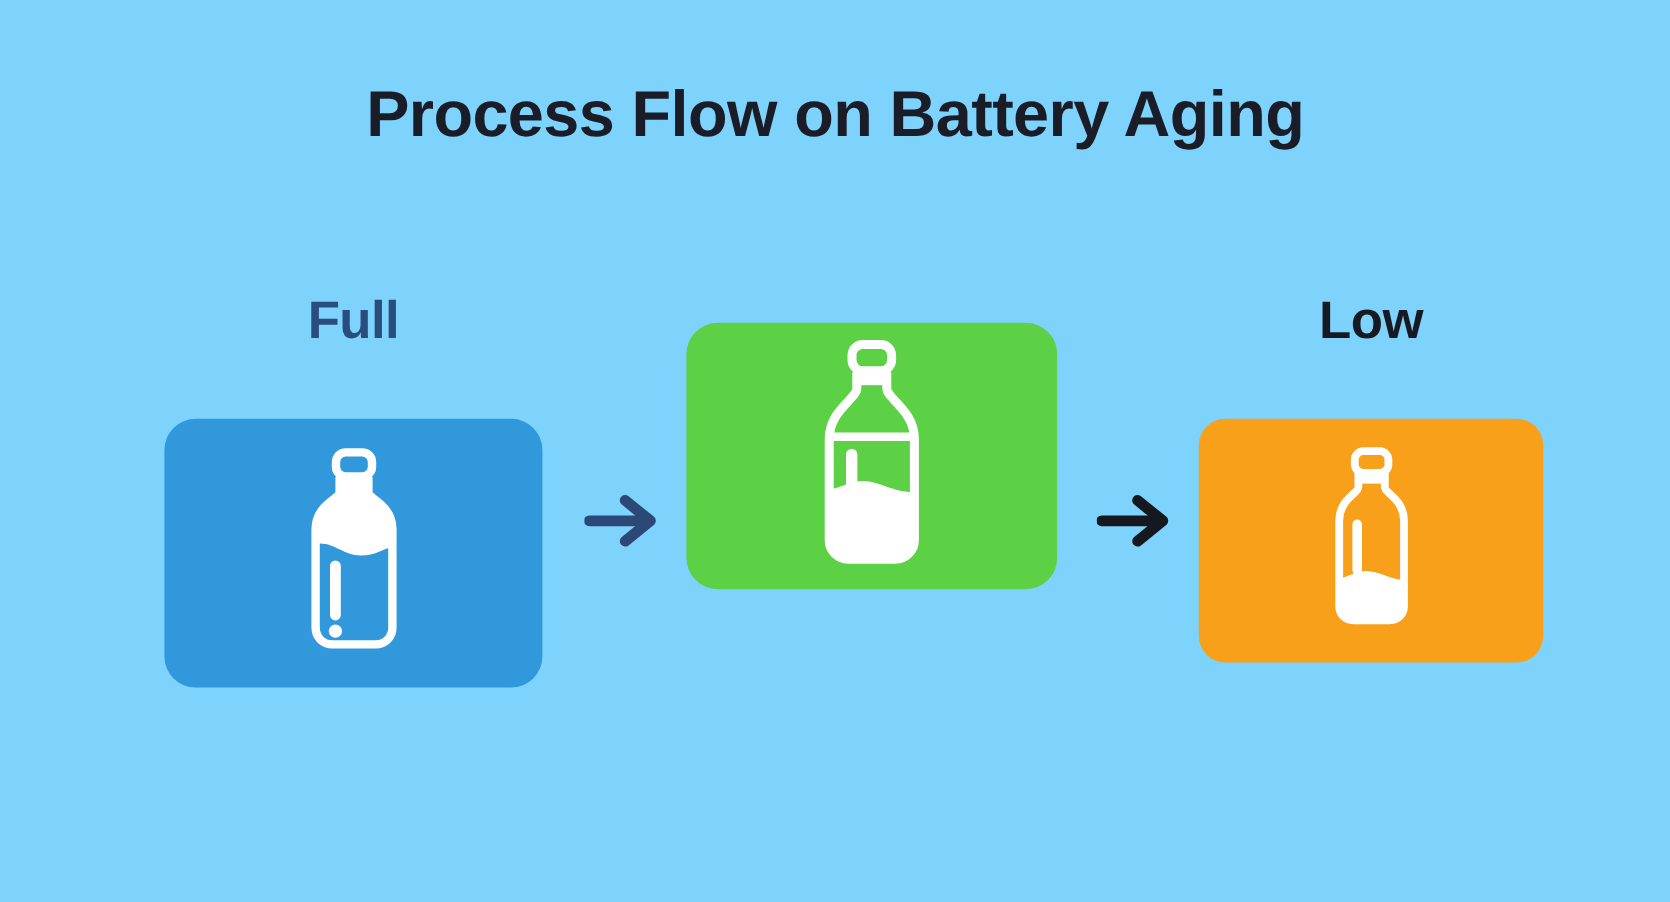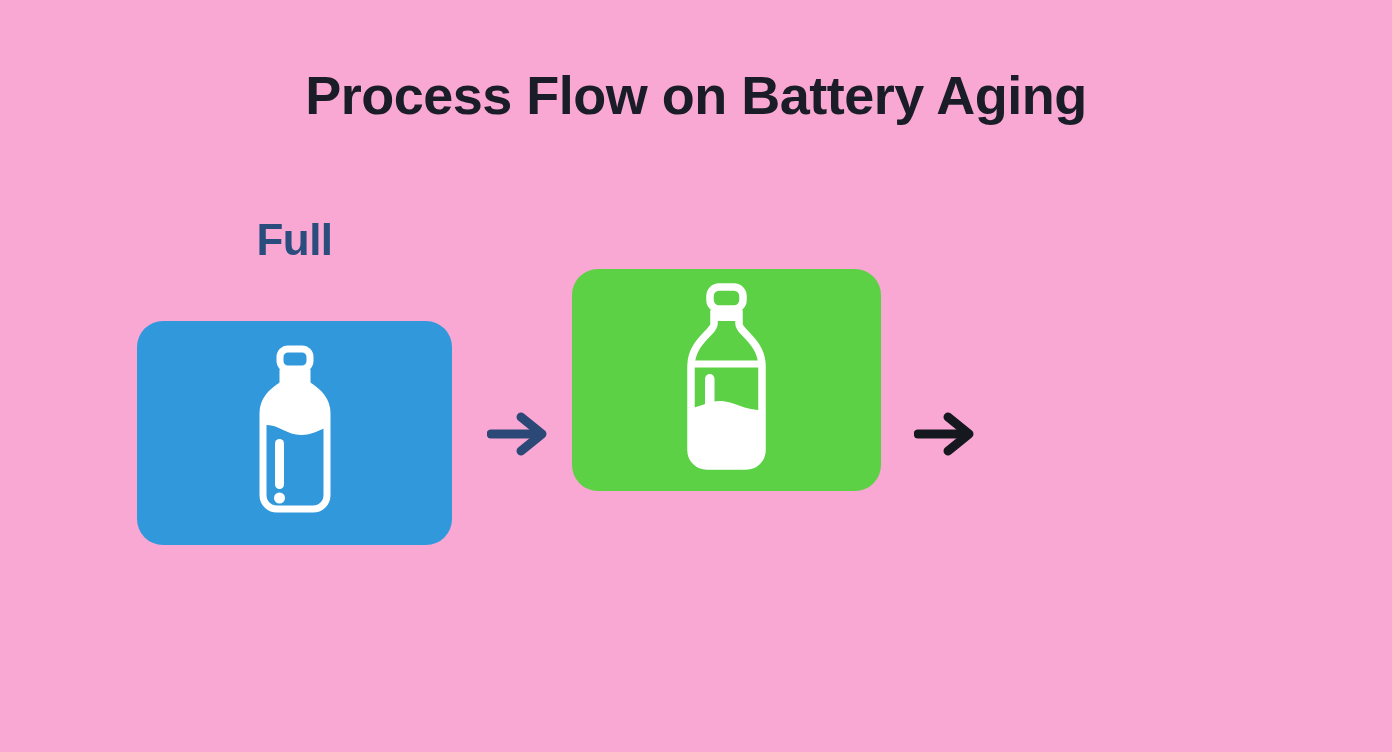--- a/index.html
+++ b/index.html
@@ -9,21 +9,21 @@
     height:752px;
     background:#ffffff;
     font-family:"Liberation Sans", sans-serif;
     overflow:hidden;
   }
 
   #page {
     position:relative;
     width:1392px;
     height:752px;
-    background:#f9a8d4;
+    background:#7dd3fc;
     text-decoration:underline;
   }
 
   
   #page-title {
     position:absolute;
     left:0; right:0;
     top:68px;
     text-align:center;
     font-size:54px;
@@ -47,20 +47,21 @@
     top:0;
   }
 
   .step-label {
     text-align:center;
     font-size:44px;
     font-weight:600;
     line-height:1.0;
     letter-spacing:-0.5px;
     height:52px;
+    margin-top:28px;
   }
 
   .step-card {
     margin-top:51px;
     border-radius:26px;
     display:flex;
     align-items:center;
     justify-content:center;
   }
 
@@ -193,15 +194,57 @@
       </div>
     </div>
 
     <div class="arrow" id="arrow-2">
       <svg width="62" height="58" viewBox="0 0 62 58">
         <path d="M 4 29 L 48 29" stroke="#16181f" stroke-width="9" stroke-linecap="round" fill="none"></path>
         <path d="M 34 12 L 55 29 L 34 46" stroke="#16181f" stroke-width="9" stroke-linecap="round" stroke-linejoin="round" fill="none"></path>
       </svg>
     </div>
 
+    <div class="step" id="step-low">
+      <div class="step-label" style="color:#181a23;">Low</div>
+      <div class="step-card">
+        <svg class="bottle-svg" width="92" height="160" viewBox="0 0 92 160">
+          <defs>
+            <clipPath id="clipLow">
+              <path d="M 35 26 L 57 26 L 57 35
+                       C 57 40 73 45 73 63
+                       L 73 134
+                       C 73 141 68 146 61 146
+                       L 31 146
+                       C 24 146 19 141 19 134
+                       L 19 63
+                       C 19 45 35 40 35 35 Z"></path>
+            </clipPath>
+          </defs>
+
+          <rect x="32" y="5" width="28" height="18" rx="7" ry="7" fill="none" stroke="#ffffff" stroke-width="6.5"></rect>
+
+          <rect x="35" y="21" width="22" height="11" fill="#ffffff"></rect>
+
+          <path d="M 35 26 L 57 26 L 57 35
+                   C 57 40 73 45 73 63
+                   L 73 134
+                   C 73 141 68 146 61 146
+                   L 31 146
+                   C 24 146 19 141 19 134
+                   L 19 63
+                   C 19 45 35 40 35 35 Z" fill="none" stroke="#ffffff" stroke-width="6.5"></path>
+
+          <g clip-path="url(#clipLow)">
+            <path d="M 14 112
+                     C 24 112 32 104 44 105
+                     C 56 106 64 114 80 112
+                     L 80 154
+                     L 14 154 Z" fill="#ffffff"></path>
+          </g>
+
+          <rect x="30" y="62" width="8" height="46" rx="4" ry="4" fill="#ffffff"></rect>
+        </svg>
+      </div>
+    </div>
 
   </div>
 </div>
 
 </body></html>

